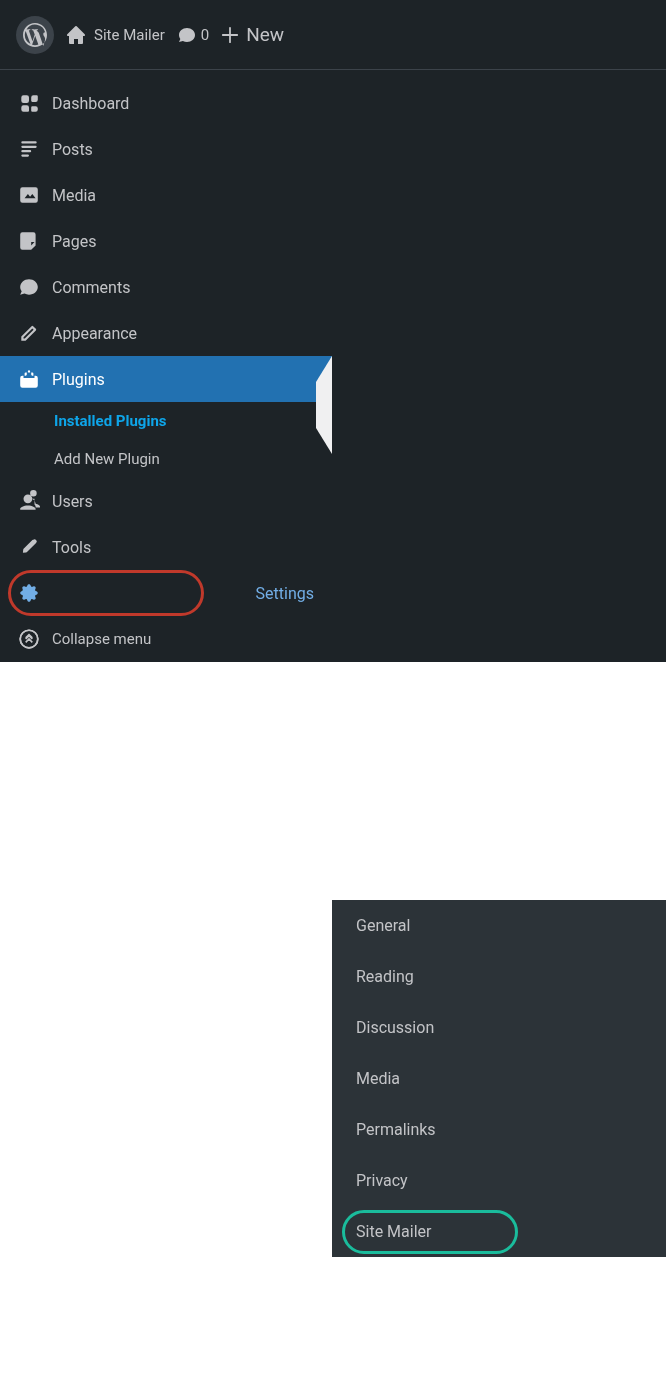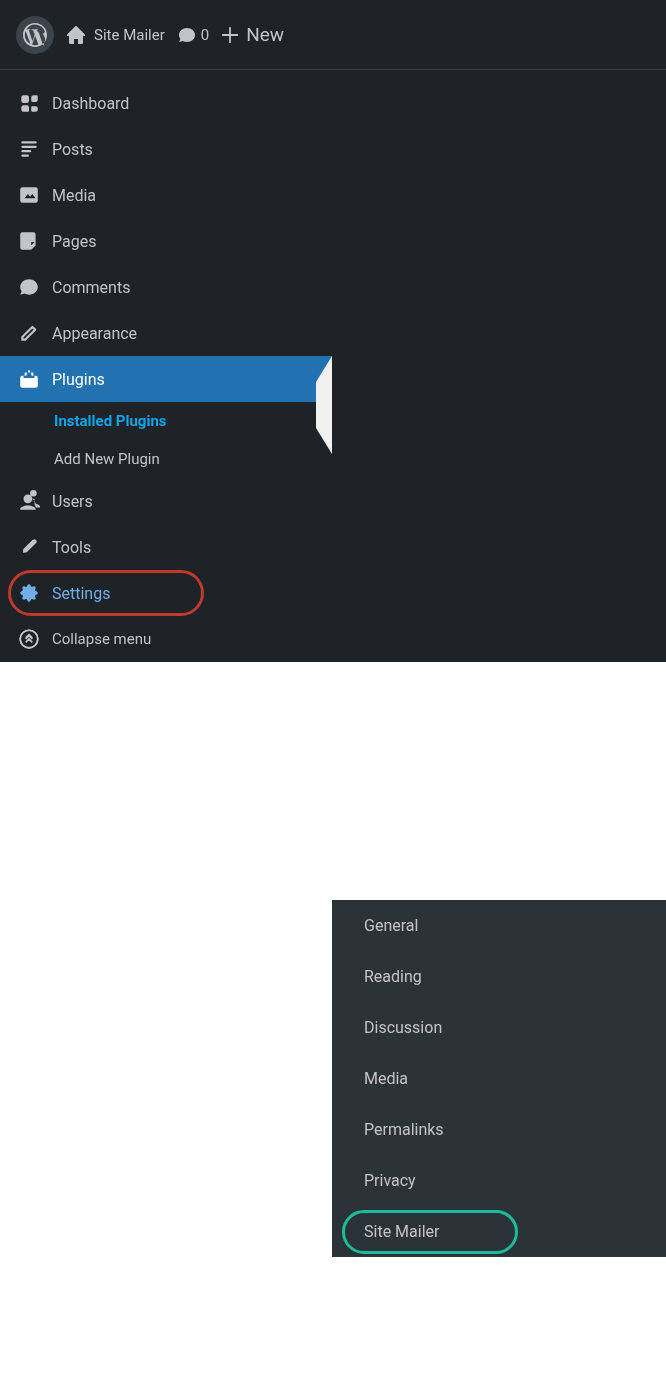--- a/index.html
+++ b/index.html
@@ -125,20 +125,21 @@
       top: 50%;
       transform: translateY(-50%);
       width: 196px;
       height: 46px;
       border: 3px solid #c0392b;
       border-radius: 50px;
       pointer-events: none;
     }
     .settings-item .menu-item {
       color: #72aee6;
+      justify-content: space-between;
     }
     .settings-item .menu-item svg { fill: #72aee6; }
 
     
     .submenu-item {
       display: block;
       padding: 10px 18px 10px 54px;
       color: #c3c4c7;
       font-size: 15px;
       cursor: pointer;
@@ -172,21 +173,21 @@
       position: absolute;
       left: 332px;
       top: 900px;
       width: 334px;
       background: #2c3338;
       z-index: 100;
     }
 
     .settings-sub-item {
       display: block;
-      padding: 16px 32px;
+      padding: 16px 24px;
       color: #c3c4c7;
       font-size: 16px;
       cursor: pointer;
     }
     .settings-sub-item.site-mailer {
       position: relative;
       color: #c3c4c7;
     }
     .site-mailer-circle {
       position: absolute;

